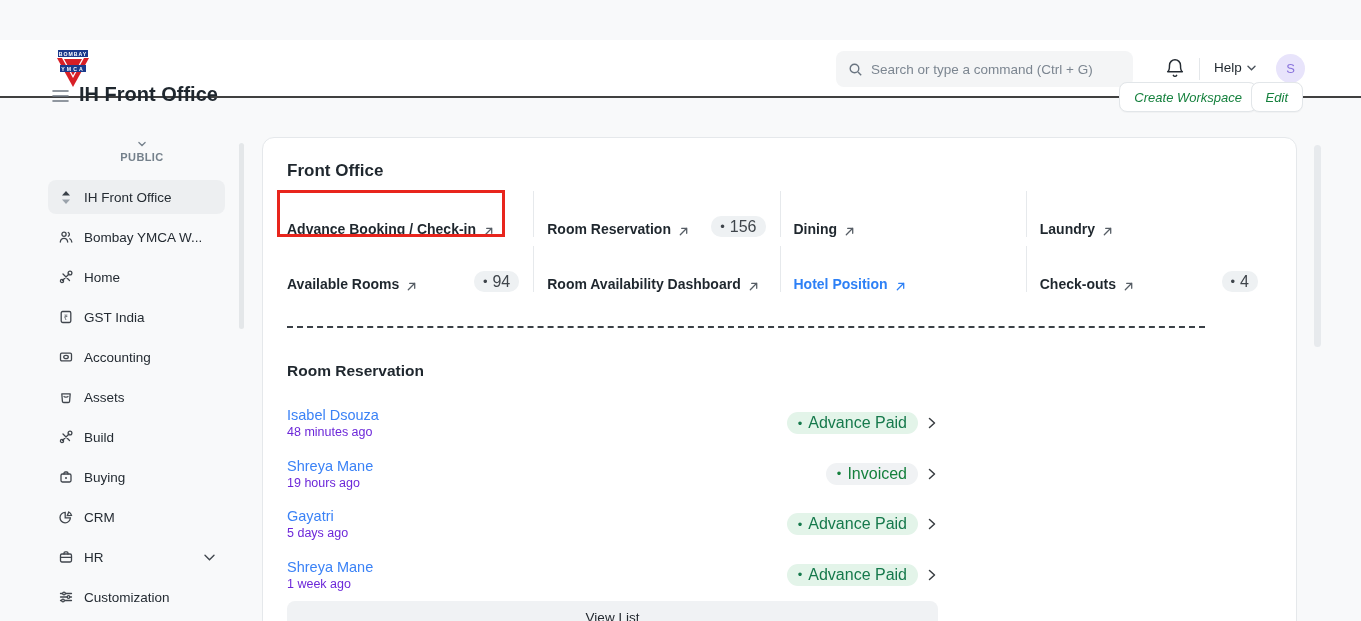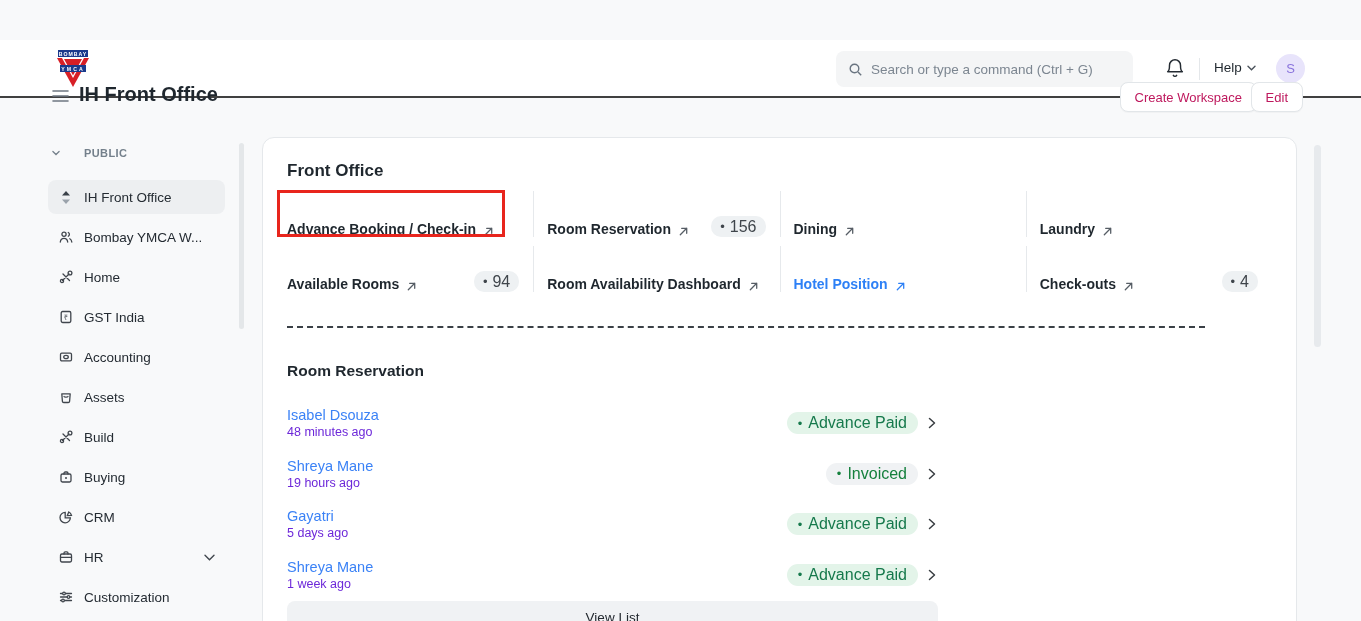--- a/index.html
+++ b/index.html
@@ -35,29 +35,29 @@
     background:#e8e4fb; color:#8a74dd; font-size:13px; display:flex; align-items:center;
     justify-content:center; cursor:pointer;
   }
   
   .page-header { position:absolute; top:58px; left:0; width:1361px; height:79px; }
   .hamburger { position:absolute; left:52px; top:89px-58px; cursor:pointer; }
   .hamburger { top:31px; }
   .page-title { position:absolute; left:79px; top:25px; font-size:20px; font-weight:700; color:#1f272e; }
   .btn {
     position:absolute; top:24px; height:30px; background:#fff; border:1px solid #e2e6e9;
-    border-radius:8px; font-family:"Liberation Sans", sans-serif; font-size:13px; color:#be185d;
-    padding:0 14px; cursor:pointer; box-shadow:0 0.5px 1px rgba(0,0,0,.03);
+    border-radius:8px; font-family:"Liberation Sans", sans-serif; font-size:13px; color:#15803d;
+    padding:0 14px; cursor:pointer; box-shadow:0 0.5px 1px rgba(0,0,0,.03);font-style:italic;
   }
   .btn-create { right:104px; }
   .btn-edit { right:58px; }
   
   .sidebar { position:absolute; left:32px; top:141px; width:200px; }
-  .side-section { display:flex; align-items:center; gap:24px; padding-left:20px; height:24px;
-    font-size:11px; font-weight:600; letter-spacing:.4px; color:#74808b; cursor:pointer; }
+  .side-section { display:flex; align-items:center; gap:4px; padding-left:20px; height:24px;
+    font-size:11px; font-weight:600; letter-spacing:.4px; color:#74808b; cursor:pointer;flex-direction:column; }
   .side-items { margin-top:15px; }
   .side-item {
     display:flex; align-items:center; gap:10px; height:34px; margin:0 0 6px 16px;
     padding:0 10px; border-radius:8px; font-size:13.5px; color:#242b32; cursor:pointer;
     width:177px;
   }
   .side-item.active { background:#edeff1; font-weight:500; }
   .side-item .chev-right { margin-left:auto; }
   .side-icon { width:16px; height:16px; flex:0 0 16px; display:flex; align-items:center; justify-content:center; }
   .side-scrollbar { position:absolute; left:207px; top:2px; width:5px; height:186px;

